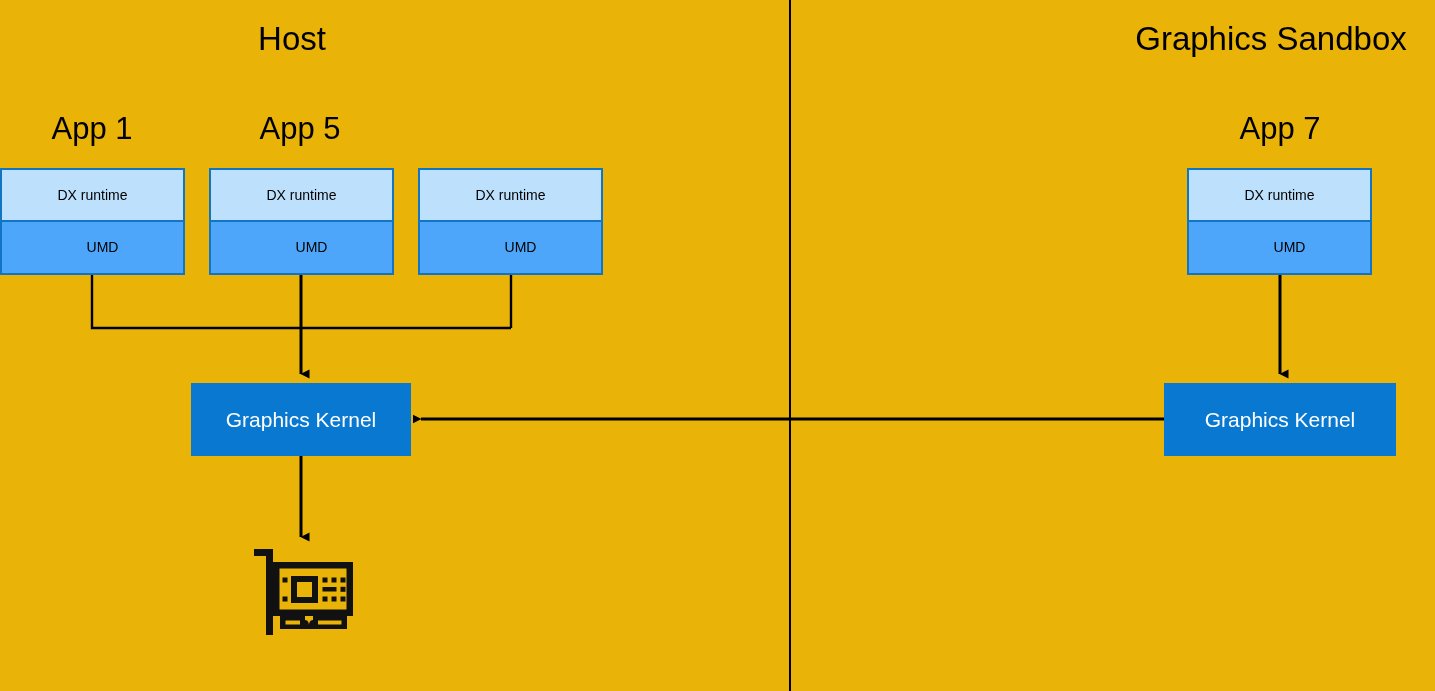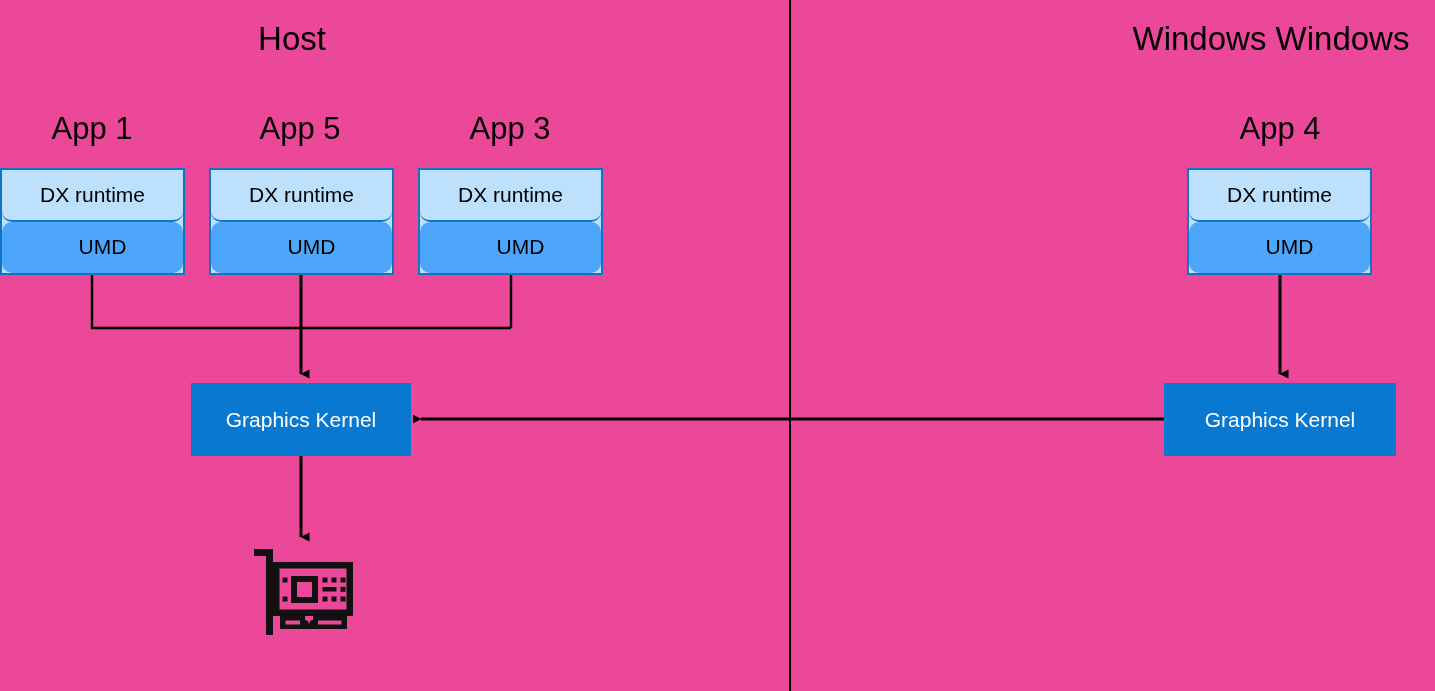--- a/index.html
+++ b/index.html
@@ -9,21 +9,21 @@
     background: #ffffff;
   }
   body {
     font-family: "Liberation Sans", "DejaVu Sans", sans-serif;
     color: #000000;
   }
   #canvas {
     position: relative;
     width: 1435px;
     height: 691px;
-    background: #ec4899;
+    background: #eab308;
     overflow: hidden;
   }
 
   
   .section-title {
     position: absolute;
     font-size: 33px;
     line-height: 1;
     color: #000000;
     white-space: nowrap;
@@ -47,24 +47,23 @@
     box-sizing: border-box;
     border: 2px solid #1275c4;
     background: #bde0fc;
   }
   .app-box .lane {
     box-sizing: border-box;
     width: 100%;
     display: flex;
     align-items: center;
     justify-content: center;
-    font-size: 21px;
-    color: #000000;
-    white-space: nowrap;
-    border-radius: 10px;
+    font-size: 14px;
+    color: #000000;
+    white-space: nowrap;
   }
   .app-box .lane-dx {
     height: 50%;
     background: #bde0fc;
     border-bottom: 2px solid #1275c4;
   }
   .app-box .lane-umd {
     height: 50%;
     background: #4da6fa;
     padding-left: 20px;
@@ -115,41 +114,40 @@
 </style>
 </head>
 <body>
 
 <div id="canvas">
 
   <div id="divider"></div>
 
   <div class="section-title" style="left:192px; top:22px; width:200px;">Host</div>
 
-  <div class="section-title" style="left:1111px; top:22px; width:320px;">Windows Windows</div>
+  <div class="section-title" style="left:1111px; top:22px; width:320px;">Graphics Sandbox</div>
 
   <div class="app-label" style="left:-8px; top:113px; width:200px;">App 1</div>
   <div class="app-box" style="left:0px; top:168px; width:185px; height:107px;">
     <div class="lane lane-dx">DX runtime</div>
     <div class="lane lane-umd">UMD</div>
   </div>
 
   <div class="app-label" style="left:200px; top:113px; width:200px;">App 5</div>
   <div class="app-box" style="left:209px; top:168px; width:185px; height:107px;">
     <div class="lane lane-dx">DX runtime</div>
     <div class="lane lane-umd">UMD</div>
   </div>
 
-  <div class="app-label" style="left:410px; top:113px; width:200px;">App 3</div>
   <div class="app-box" style="left:418px; top:168px; width:185px; height:107px;">
     <div class="lane lane-dx">DX runtime</div>
     <div class="lane lane-umd">UMD</div>
   </div>
 
-  <div class="app-label" style="left:1180px; top:113px; width:200px;">App 4</div>
+  <div class="app-label" style="left:1180px; top:113px; width:200px;">App 7</div>
   <div class="app-box" style="left:1187px; top:168px; width:185px; height:107px;">
     <div class="lane lane-dx">DX runtime</div>
     <div class="lane lane-umd">UMD</div>
   </div>
 
   <div class="gk-box" style="left:191px; top:383px; width:220px; height:73px;">Graphics Kernel</div>
 
   <div class="gk-box" style="left:1164px; top:383px; width:232px; height:73px;">Graphics Kernel</div>
 
   <svg id="wires" viewBox="0 0 1435 691" xmlns="http://www.w3.org/2000/svg">

